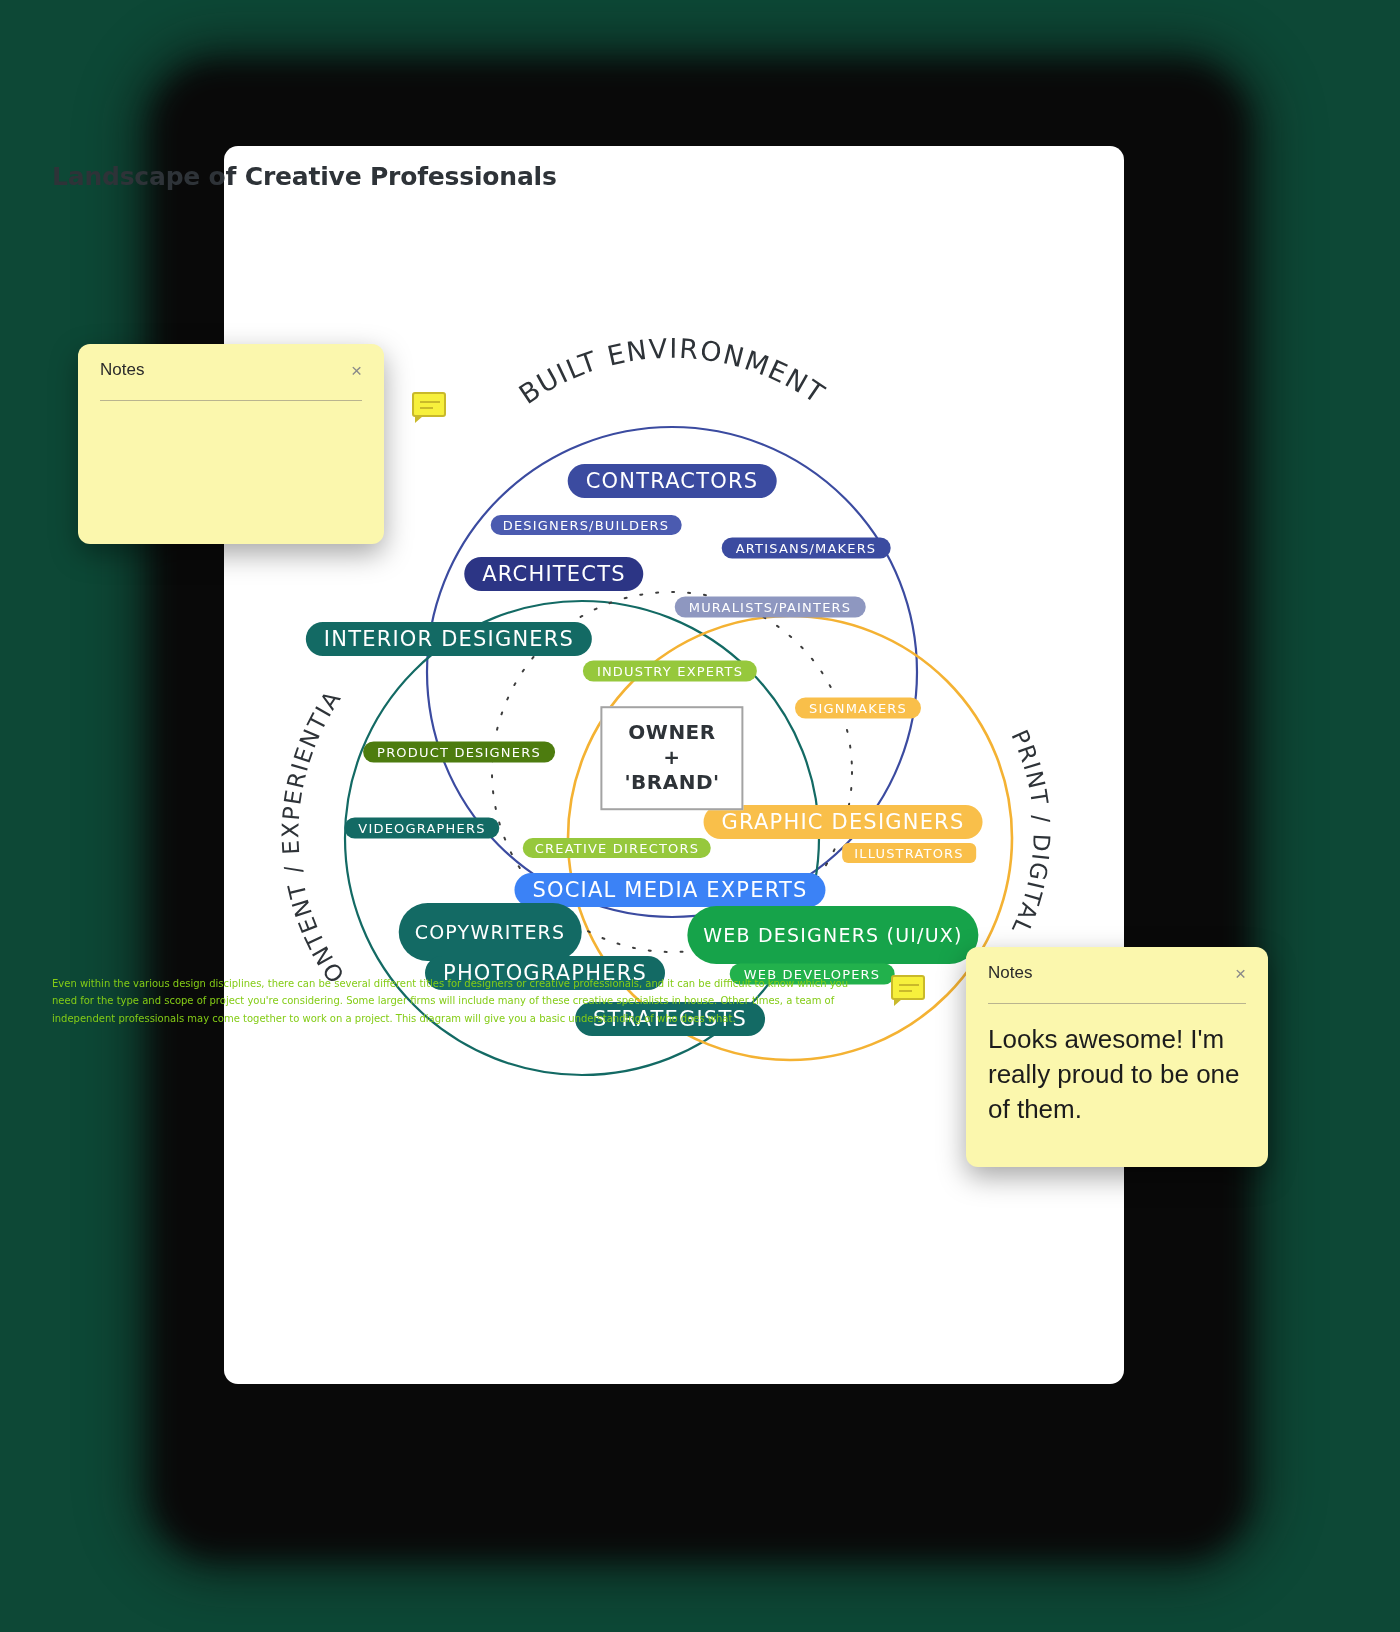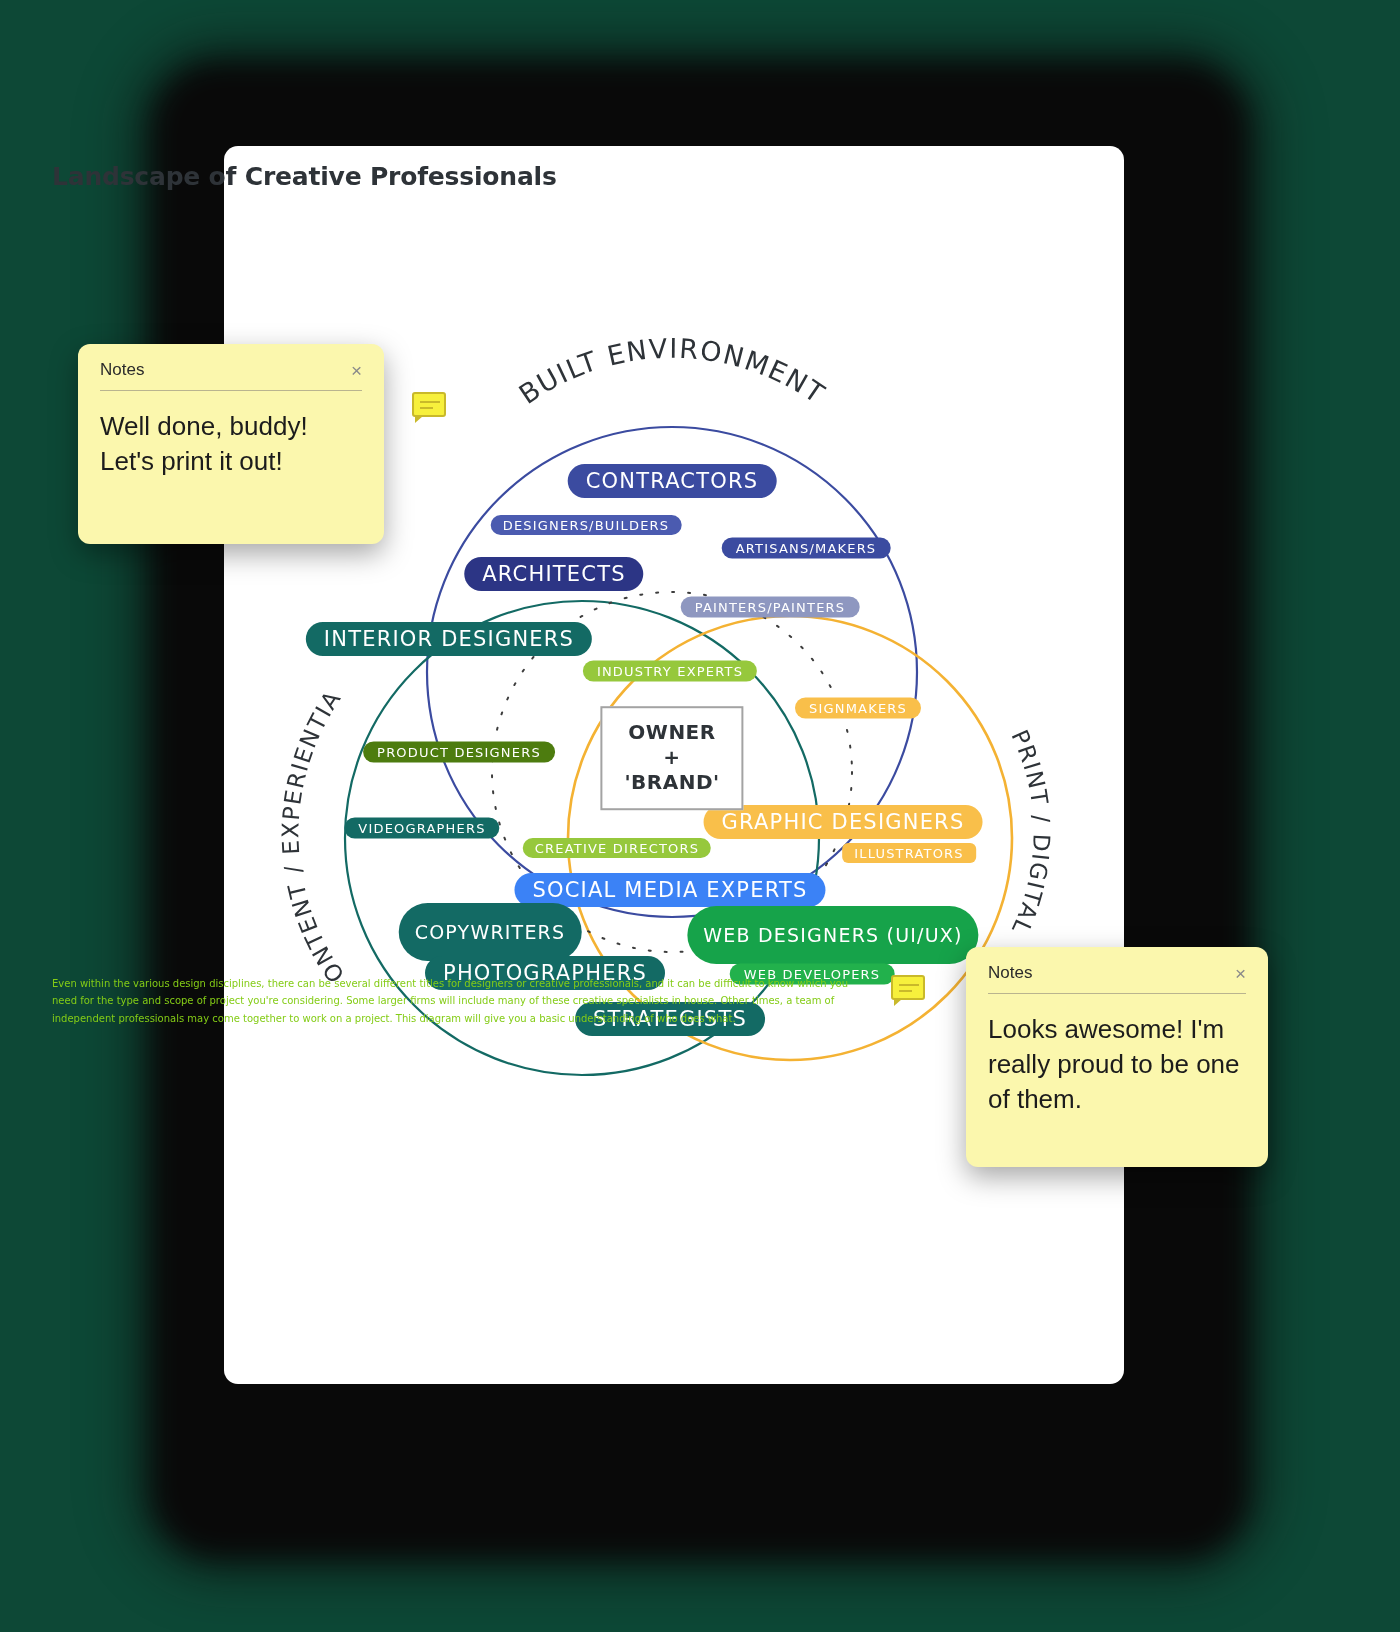--- a/index.html
+++ b/index.html
@@ -67,21 +67,21 @@
     position:absolute;left:3px;top:24px;width:0;height:0;
     border-left:8px solid #c9b92a;border-bottom:7px solid transparent;
   }
   
   .note{
     position:absolute;background:#fbf7ad;border-radius:12px;
     box-shadow:0 10px 28px rgba(0,0,0,.35);
     padding:16px 22px 24px 22px;box-sizing:border-box;
   }
   .note-head{display:flex;align-items:center;justify-content:space-between;
-    border-bottom:1px solid #b9b48f;padding-bottom:10px;}
+    border-bottom:1px solid #b9b48f;padding-bottom:20px;}
   .note-title{font-size:17px;color:#2b2b2b;font-family:"Liberation Sans", sans-serif;}
   .note-close{font-size:19px;color:#8a8a8a;line-height:1;cursor:pointer;
     font-family:"Liberation Sans", sans-serif;}
   .note-body{margin-top:18px;font-size:26px;line-height:1.34;color:#1c1c1c;
     font-family:"Liberation Sans", sans-serif;}
   #note-1{left:78px;top:344px;width:306px;height:200px;}
   #note-2{left:966px;top:947px;width:302px;height:220px;}
 </style>
 </head>
 <body>
@@ -114,21 +114,21 @@
   <text font-family="DejaVu Sans, sans-serif" font-size="23" fill="#2e3338" letter-spacing="1.5">
     <textPath href="#arc-print" startOffset="50%" text-anchor="middle">PRINT / DIGITAL</textPath>
   </text>
 </svg>
 
 <div id="pill-layer">
     <div class="pill sz-xl" style="left: 672px; top: 481px; background: rgb(59, 75, 160);">CONTRACTORS</div>
     <div class="pill sz-sm" style="left: 586px; top: 525px; background: rgb(75, 91, 176);">DESIGNERS/BUILDERS</div>
     <div class="pill sz-md" style="left: 806px; top: 548px; background: rgb(59, 75, 160);">ARTISANS/MAKERS</div>
     <div class="pill sz-xl" style="left: 554px; top: 574px; background: rgb(44, 53, 133);">ARCHITECTS</div>
-    <div class="pill sz-md" style="left: 770px; top: 607px; background: rgb(142, 151, 192);">PAINTERS/PAINTERS</div>
+    <div class="pill sz-md" style="left: 770px; top: 607px; background: rgb(142, 151, 192);">MURALISTS/PAINTERS</div>
     <div class="pill sz-xl" style="left: 449px; top: 639px; background: rgb(19, 106, 100);">INTERIOR DESIGNERS</div>
     <div class="pill sz-md" style="left: 670px; top: 671px; background: rgb(150, 200, 60);">INDUSTRY EXPERTS</div>
     <div class="pill sz-md" style="left: 858px; top: 708px; background: rgb(249, 191, 74);">SIGNMAKERS</div>
     <div class="pill sz-md" style="left: 459px; top: 752px; background: #4d7c0f;">PRODUCT DESIGNERS</div>
     <div class="pill sz-xl" style="left: 843px; top: 822px; background: rgb(249, 191, 74);">GRAPHIC DESIGNERS</div>
     <div class="pill sz-md" style="left: 422px; top: 828px; background: rgb(19, 106, 100);">VIDEOGRAPHERS</div>
     <div class="pill sz-sm" style="left: 617px; top: 848px; background: rgb(150, 200, 60);">CREATIVE DIRECTORS</div>
     <div class="pill sz-sm" style="left: 909px; top: 853px; background: rgb(249, 191, 74); border-radius: 6px;">ILLUSTRATORS</div>
     <div class="pill sz-xl" style="left: 670px; top: 890px; background: #3b82f6;">SOCIAL MEDIA EXPERTS</div>
     <div class="pill sz-lg" style="left: 490px; top: 932px; background: rgb(19, 106, 100);">COPYWRITERS</div>
@@ -159,21 +159,20 @@
       <i class="l2"></i>
     </div>
   <div class="tail"></div>
 </div>
 
 <div class="note" id="note-1">
   <div class="note-head">
     <span class="note-title">Notes</span>
     <span class="note-close">×</span>
   </div>
-  <div class="note-body">Well done, buddy! Let's print it out!</div>
 </div>
 
 <div class="note" id="note-2">
   <div class="note-head">
     <span class="note-title">Notes</span>
     <span class="note-close">×</span>
   </div>
   <div class="note-body">Looks awesome! I'm really proud to be one of them.</div>
 </div>
 

